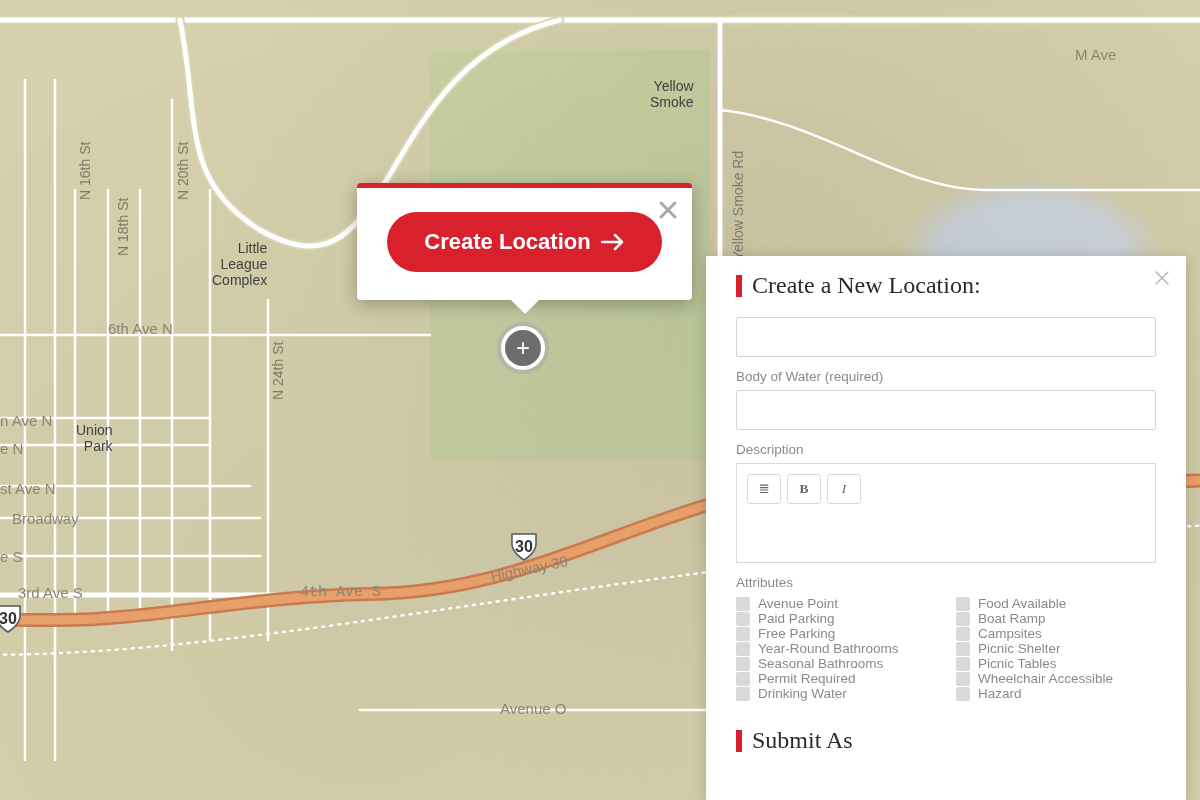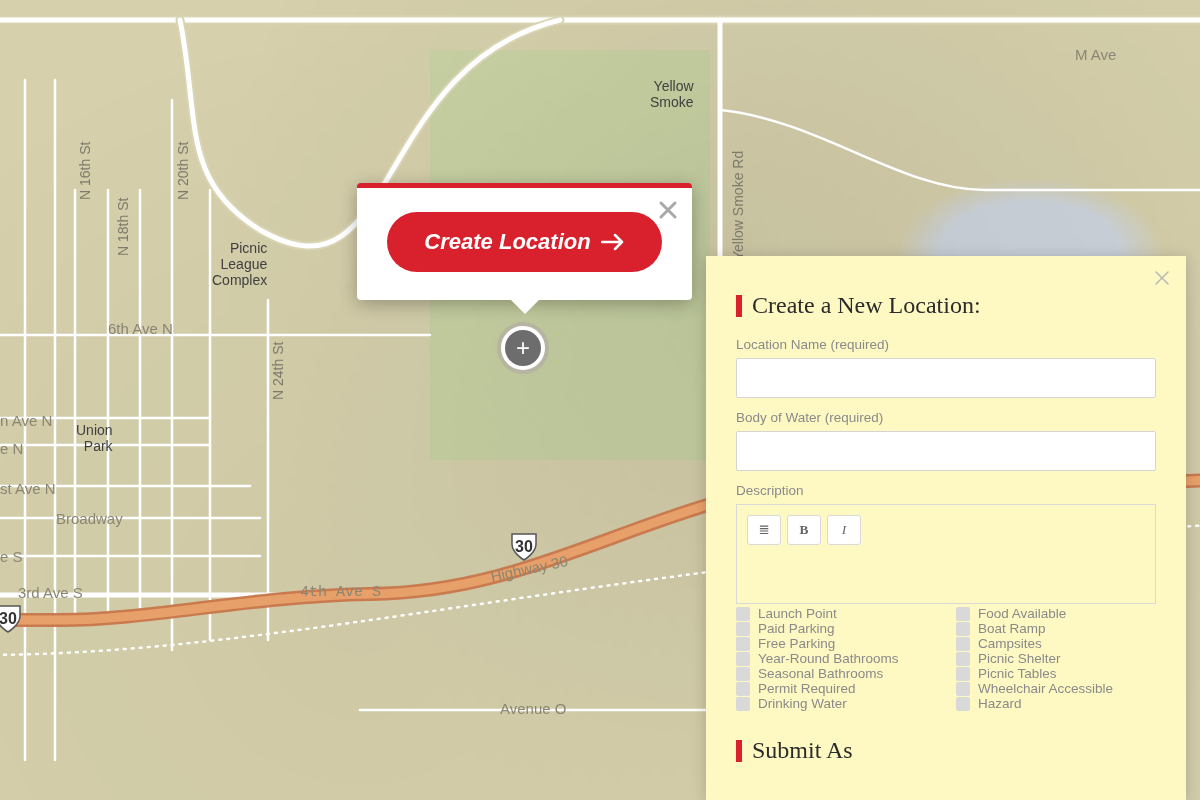--- a/index.html
+++ b/index.html
@@ -41,25 +41,25 @@
   
   .pin { position:absolute; left:497px; top:322px; width:52px; height:52px; }
   .pin .ring { position:absolute; inset:0; border-radius:50%; background:#fff; border:4px solid #b7b4a2; }
   .pin .core { position:absolute; inset:8px; border-radius:50%; background:#6d6d6d; display:flex; align-items:center; justify-content:center; color:#fff; font-size:24px; font-weight:300; }
   .pin .core::before { content:"+"; }
 
   
   .popover { position:absolute; left:357px; top:183px; width:335px; background:#fff; border-top:5px solid #d8212d; box-shadow:0 4px 18px rgba(0,0,0,.28); border-radius:4px; padding:24px 30px 28px; }
   .popover::after { content:""; position:absolute; left:50%; bottom:-14px; margin-left:-14px; border:14px solid transparent; border-top-color:#fff; border-bottom:none; }
   .popover .close { position:absolute; right:14px; top:12px; color:#a9a9a9; cursor:pointer; }
-  .cta { display:flex; align-items:center; justify-content:center; gap:10px; width:100%; height:60px; border:none; border-radius:34px; background:#d8212d; color:#fff; font-size:22px; font-weight:700; cursor:pointer;font-style:italic; }
+  .cta { display:flex; align-items:center; justify-content:center; gap:10px; width:100%; height:60px; border:none; border-radius:34px; background:#d8212d; color:#fff; font-size:22px; font-weight:700; cursor:pointer; }
   .cta svg { stroke:#fff; }
 
   
-  .panel { position:absolute; right:14px; top:256px; width:480px; bottom:0; background:#fef9c3; box-shadow:0 2px 14px rgba(0,0,0,.18); padding:36px 30px 0; overflow:hidden; }
+  .panel { position:absolute; right:14px; top:256px; width:480px; bottom:0; background:#ffffff; box-shadow:0 2px 14px rgba(0,0,0,.18); padding:16px 30px 0; overflow:hidden; }
   .panel .close-x { position:absolute; right:16px; top:14px; color:#b8b8b8; cursor:pointer; }
   .h { display:flex; align-items:center; gap:10px; font-family:Georgia, "Times New Roman", serif; font-size:24px; color:#2b2b2b; margin-bottom:18px; }
   .h::before { content:""; width:6px; height:22px; background:#d8212d; }
   .fld-label { font-size:13.5px; color:#8a8a8a; margin:12px 0 6px; }
   .tinput { width:100%; height:40px; border:1px solid #d5d5d5; border-radius:2px; padding:0 10px; font-size:14px; }
   .desc-box { width:100%; border:1px solid #d9d9d9; min-height:100px; padding:10px; }
   .toolbar { display:flex; gap:6px; margin-bottom:10px; }
   .tbtn { width:34px; height:30px; border:1px solid #d9d9d9; background:#fff; display:flex; align-items:center; justify-content:center; font-family:Georgia,serif; color:#666; cursor:pointer; border-radius:3px; }
   .tbtn.bold { font-weight:700; }
   .tbtn.ital { font-style:italic; }
@@ -113,37 +113,37 @@
     <path class="thin" d="M -20 655 C 300 655 600 560 1210 525" stroke-dasharray="2 6"></path>
   </svg>
 
   <span class="map-label road" style="left:1075px; top:14px;margin-top:32px;">M Ave</span>
   <span class="map-label feat" style="left:650px; top:78px;">
     <span>Yellow</span><br>
     <span>Smoke</span>
   </span>
   <span class="map-label v" style="left:730px; top:260px;">Yellow Smoke Rd</span>
   <span class="map-label feat" style="left:212px; top:240px;">
-    <span>Picnic</span><br>
+    <span>Little</span><br>
     <span>League</span><br>
     <span>Complex</span>
   </span>
   <span class="map-label feat" style="left:76px; top:422px;">
     <span>Union</span><br>
     <span>Park</span>
   </span>
   <span class="map-label v" style="left:77px;  top:200px;">N 16th St</span>
   <span class="map-label v" style="left:115px; top:256px;">N 18th St</span>
   <span class="map-label v" style="left:175px; top:200px;">N 20th St</span>
   <span class="map-label v" style="left:270px; top:400px;">N 24th St</span>
   <span class="map-label road" style="left:108px; top:320px;">6th Ave N</span>
   <span class="map-label road" style="left:0; top:412px;">n Ave N</span>
   <span class="map-label road" style="left:0; top:480px;">st Ave N</span>
   <span class="map-label road" style="left:0; top:440px;">e N</span>
-  <span class="map-label road" style="left:12px; top:510px;margin-left:44px;">Broadway</span>
+  <span class="map-label road" style="left:12px; top:510px;">Broadway</span>
   <span class="map-label road" style="left:0; top:548px;">e S</span>
   <span class="map-label road" style="left:18px; top:584px;">3rd Ave S</span>
   <span class="map-label road" style="left:300px; top:584px;font-family:Liberation Mono, monospace;">4th Ave S</span>
   <span class="map-label road" style="left:490px; top:560px; transform:rotate(-12deg);">Highway 30</span>
   <span class="map-label v" style="left:750px; top:790px;">283rd St</span>
   <span class="map-label road" style="left:500px; top:700px;">Avenue O</span>
 
   <div class="shield" style="left:510px; top:532px;">
     <svg viewBox="0 0 28 30">
         <path d="M2 2h24v10c0 9-12 16-12 16S2 21 2 12z" fill="#fff" stroke="#555" stroke-width="1.5"></path>
@@ -180,46 +180,46 @@
     <span class="close-x">
       <svg width="16" height="16" viewBox="0 0 16 16">
           <path d="M2 2l12 12M14 2L2 14" stroke="#b8b8b8" stroke-width="1.5" stroke-linecap="round"></path>
         </svg>
     </span>
 
     <div class="h">
         <span>Create a New Location:</span>
       </div>
 
-    <div class="fld-label">Location Name (required)</div>
     <input class="tinput" value="" style="">
 
     <div class="fld-label">Body of Water (required)</div>
     <input class="tinput" value="" style="">
 
     <div class="fld-label">Description</div>
     <div class="desc-box">
       <div class="toolbar">
         <button class="tbtn">
             <span>≣</span>
           </button>
         <button class="tbtn bold">
             <span>B</span>
           </button>
         <button class="tbtn ital">
             <span>I</span>
           </button>
       </div>
     </div>
 
+    <div class="fld-label">Attributes</div>
     <div class="attr-grid">
       <div>
         <label class="chk">
             <span class="box"></span>
-            <span>Launch Point</span>
+            <span>Avenue Point</span>
           </label>
         <label class="chk">
             <span class="box"></span>
             <span>Paid Parking</span>
           </label>
         <label class="chk">
             <span class="box"></span>
             <span>Free Parking</span>
           </label>
         <label class="chk">

